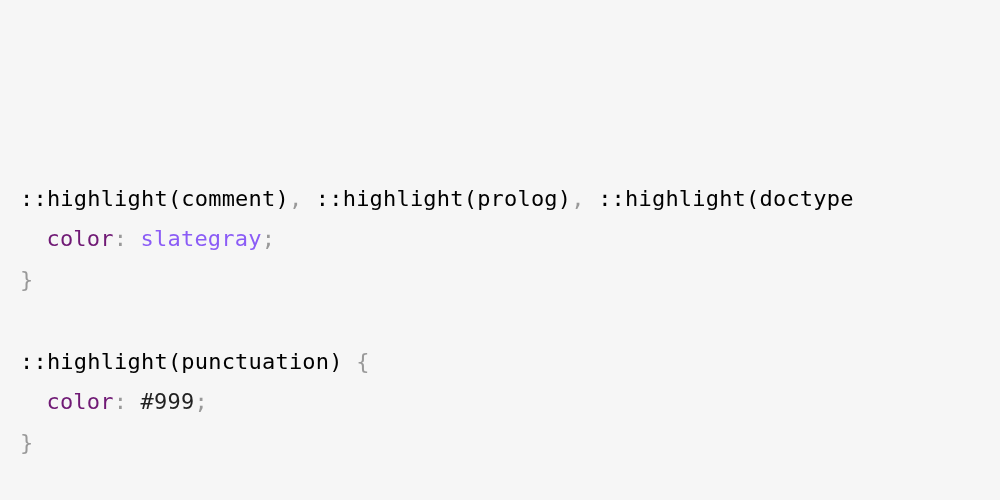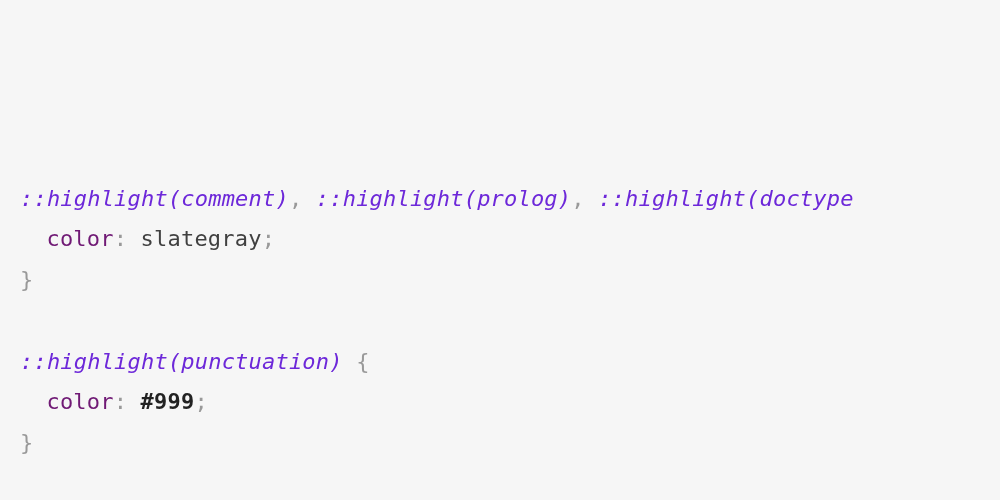--- a/index.html
+++ b/index.html
@@ -12,25 +12,25 @@
       font-family: "Fira Code", "Source Code Pro", Consolas, Monaco, "Courier New", monospace;
       font-size: 22px;
       line-height: 1.85;
       padding: 16px 0 16px 20px;
       white-space: pre;
       overflow: hidden;
       width: 1000px;
       height: 500px;
       letter-spacing: 0.2px;
     }
-    .selector { color: #6d28d9; font-style: italic; }
+    .selector { color: #000000; }
     .punct { color: #999999; }
     .property { color: #701a75; }
-    .value-plain { color: #404040; }
-    .value-hex { color: #222; font-weight: 700; }
+    .value-plain { color: #8b5cf6; }
+    .value-hex { color: #222; font-weight: 400; }
     .line { display: block; }
     .indent { display: inline-block; width: 2ch; }
   </style>
 </head>
 <body>
 
 
 
 <code><span class="line"><span class="selector">::highlight(comment)</span><span class="punct">, </span><span class="selector">::highlight(prolog)</span><span class="punct">, </span><span class="selector">::highlight(doctype</span></span><span class="line"><span class="indent"></span><span class="property">color</span><span class="punct">: </span><span class="value-plain">slategray</span><span class="punct">;</span></span><span class="line"><span class="punct">}</span></span><span class="line"> </span><span class="line"><span class="selector">::highlight(punctuation)</span><span class="punct"> </span><span class="punct">{</span></span><span class="line"><span class="indent"></span><span class="property">color</span><span class="punct">: </span><span class="value-hex">#999</span><span class="punct">;</span></span><span class="line"><span class="punct">}</span></span><span class="line"> </span></code>
 

